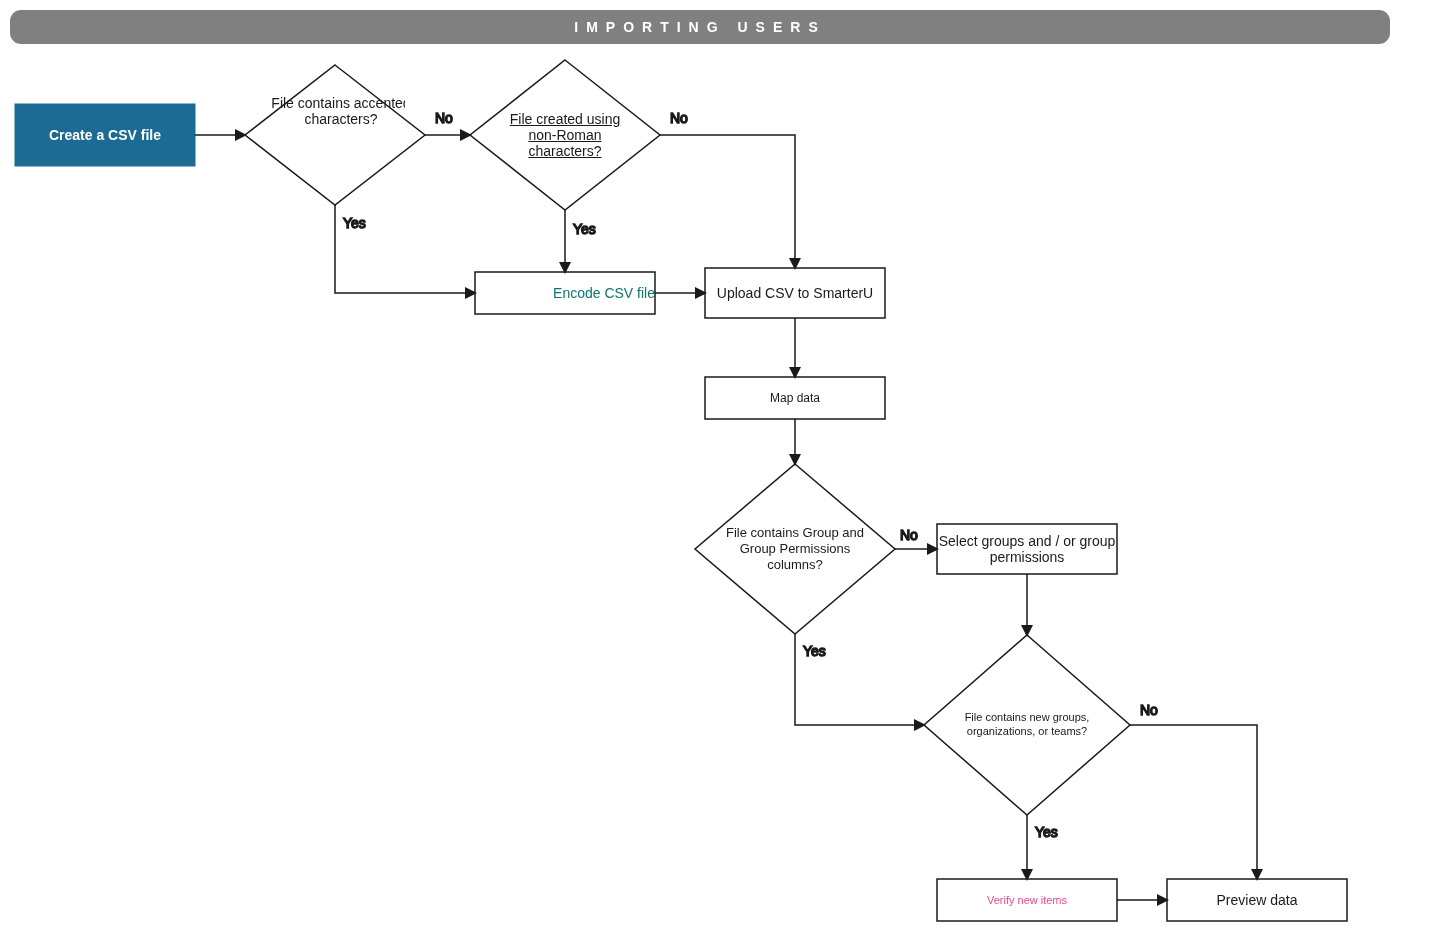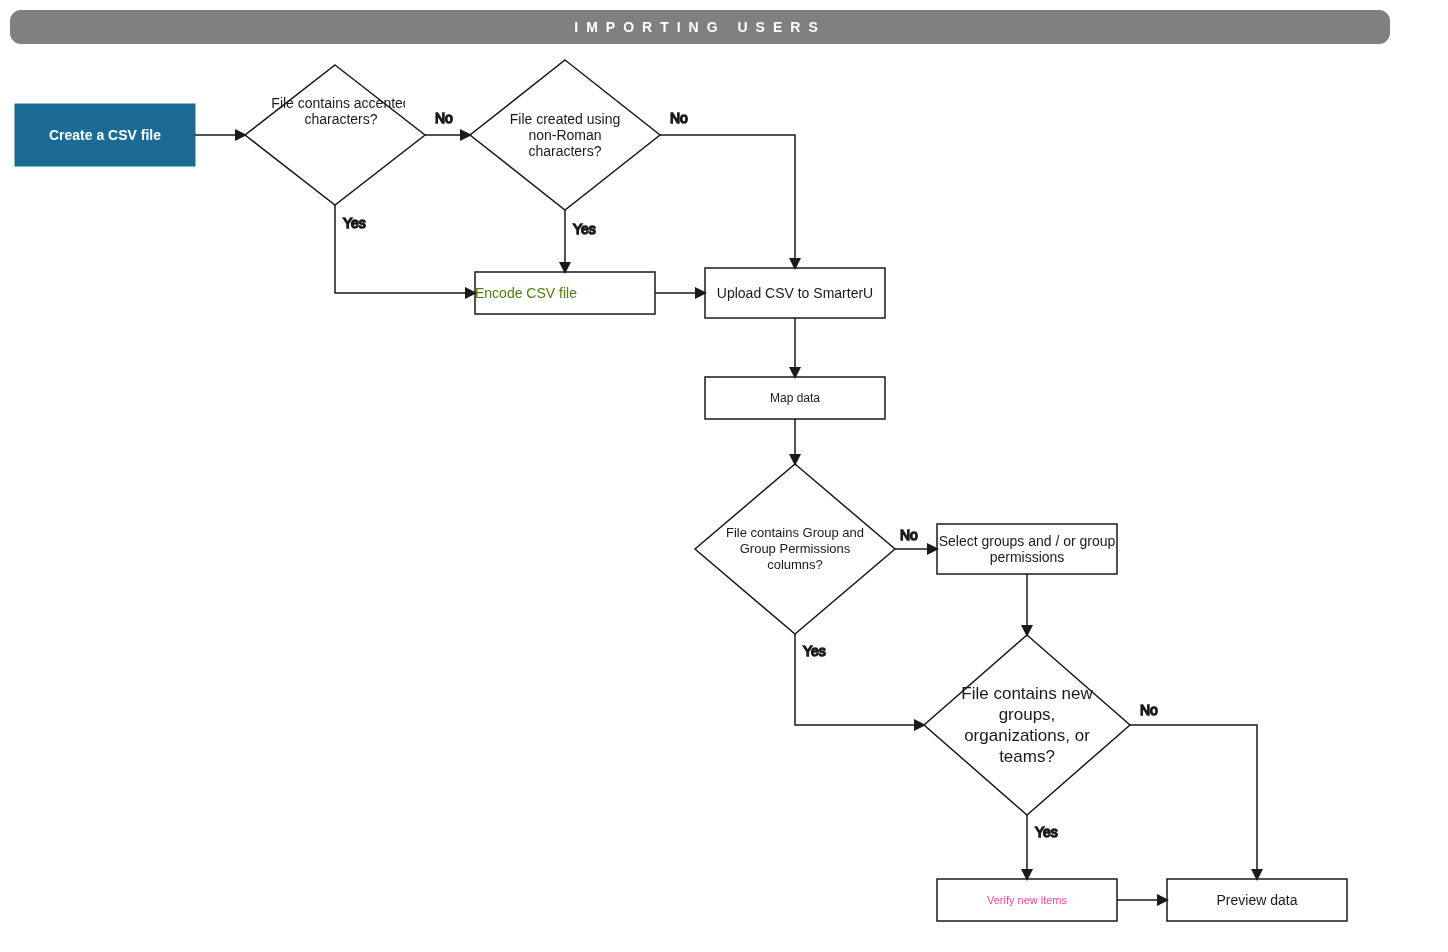--- a/index.html
+++ b/index.html
@@ -66,30 +66,30 @@
     <foreignObject x="265" y="95" width="140" height="80">
       <div xmlns="http://www.w3.org/1999/xhtml" style="width:100%;height:100%;display:flex;align-items:flex-start;justify-content:center;text-align:center;font-size:14px;color:#1a1a1a;margin-left:6px;">
         <span>File contains accented characters?</span>
       </div>
     </foreignObject>
   </g>
 
   <g>
     <polygon points="565,60 660,135 565,210 470,135" fill="#ffffff" stroke="#1a1a1a" stroke-width="1.5"></polygon>
     <foreignObject x="495" y="95" width="140" height="80">
-      <div xmlns="http://www.w3.org/1999/xhtml" style="width:100%;height:100%;display:flex;align-items:center;justify-content:center;text-align:center;font-size:14px;color:#1a1a1a;">
+      <div xmlns="http://www.w3.org/1999/xhtml" style="width:100%;height:100%;display:flex;align-items:center;justify-content:center;text-align:center;font-size:14px;color:#1a1a1a;text-decoration:underline;">
         <span>File created using non-Roman characters?</span>
       </div>
     </foreignObject>
   </g>
 
   <g>
     <rect x="475" y="272" width="180" height="42" fill="#fff" stroke="#1a1a1a" stroke-width="1.5"></rect>
     <foreignObject x="475" y="272" width="180" height="42">
-      <div xmlns="http://www.w3.org/1999/xhtml" style="width:100%;height:100%;display:flex;align-items:center;justify-content:flex-start;text-align:center;font-size:14px;color:#4d7c0f;">
+      <div xmlns="http://www.w3.org/1999/xhtml" style="width:100%;height:100%;display:flex;align-items:center;justify-content:flex-end;text-align:center;font-size:14px;color:#0f766e;">
         <span>Encode CSV file</span>
       </div>
     </foreignObject>
   </g>
 
   <g>
     <rect x="705" y="268" width="180" height="50" fill="#fff" stroke="#1a1a1a" stroke-width="1.5"></rect>
     <foreignObject x="705" y="268" width="180" height="50">
       <div xmlns="http://www.w3.org/1999/xhtml" style="width:100%;height:100%;display:flex;align-items:center;justify-content:center;text-align:right;font-size:14px;color:#1a1a1a;">
         <span>Upload CSV to SmarterU</span>
@@ -120,21 +120,21 @@
     <foreignObject x="937" y="524" width="180" height="50">
       <div xmlns="http://www.w3.org/1999/xhtml" style="width:100%;height:100%;display:flex;align-items:center;justify-content:center;text-align:center;font-size:14px;color:#1a1a1a;">
         <span>Select groups and / or group permissions</span>
       </div>
     </foreignObject>
   </g>
 
   <g>
     <polygon points="1027,635 1130,725 1027,815 924,725" fill="#ffffff" stroke="#1a1a1a" stroke-width="1.5"></polygon>
     <foreignObject x="952" y="675" width="150" height="100">
-      <div xmlns="http://www.w3.org/1999/xhtml" style="width:100%;height:100%;display:flex;align-items:center;justify-content:center;text-align:center;font-size:17px;line-height:1.25;color:#1a1a1a;">
+      <div xmlns="http://www.w3.org/1999/xhtml" style="width:100%;height:100%;display:flex;align-items:center;justify-content:center;text-align:center;font-size:11px;line-height:1.25;color:#1a1a1a;">
         <span>File contains new groups, organizations, or teams?</span>
       </div>
     </foreignObject>
   </g>
 
   <g>
     <rect x="937" y="879" width="180" height="42" fill="#fff" stroke="#1a1a1a" stroke-width="1.5"></rect>
     <foreignObject x="937" y="879" width="180" height="42">
       <div xmlns="http://www.w3.org/1999/xhtml" style="width:100%;height:100%;display:flex;align-items:center;justify-content:center;text-align:center;font-size:11px;color:#ec4899;">
         <span>Verify new items</span>

